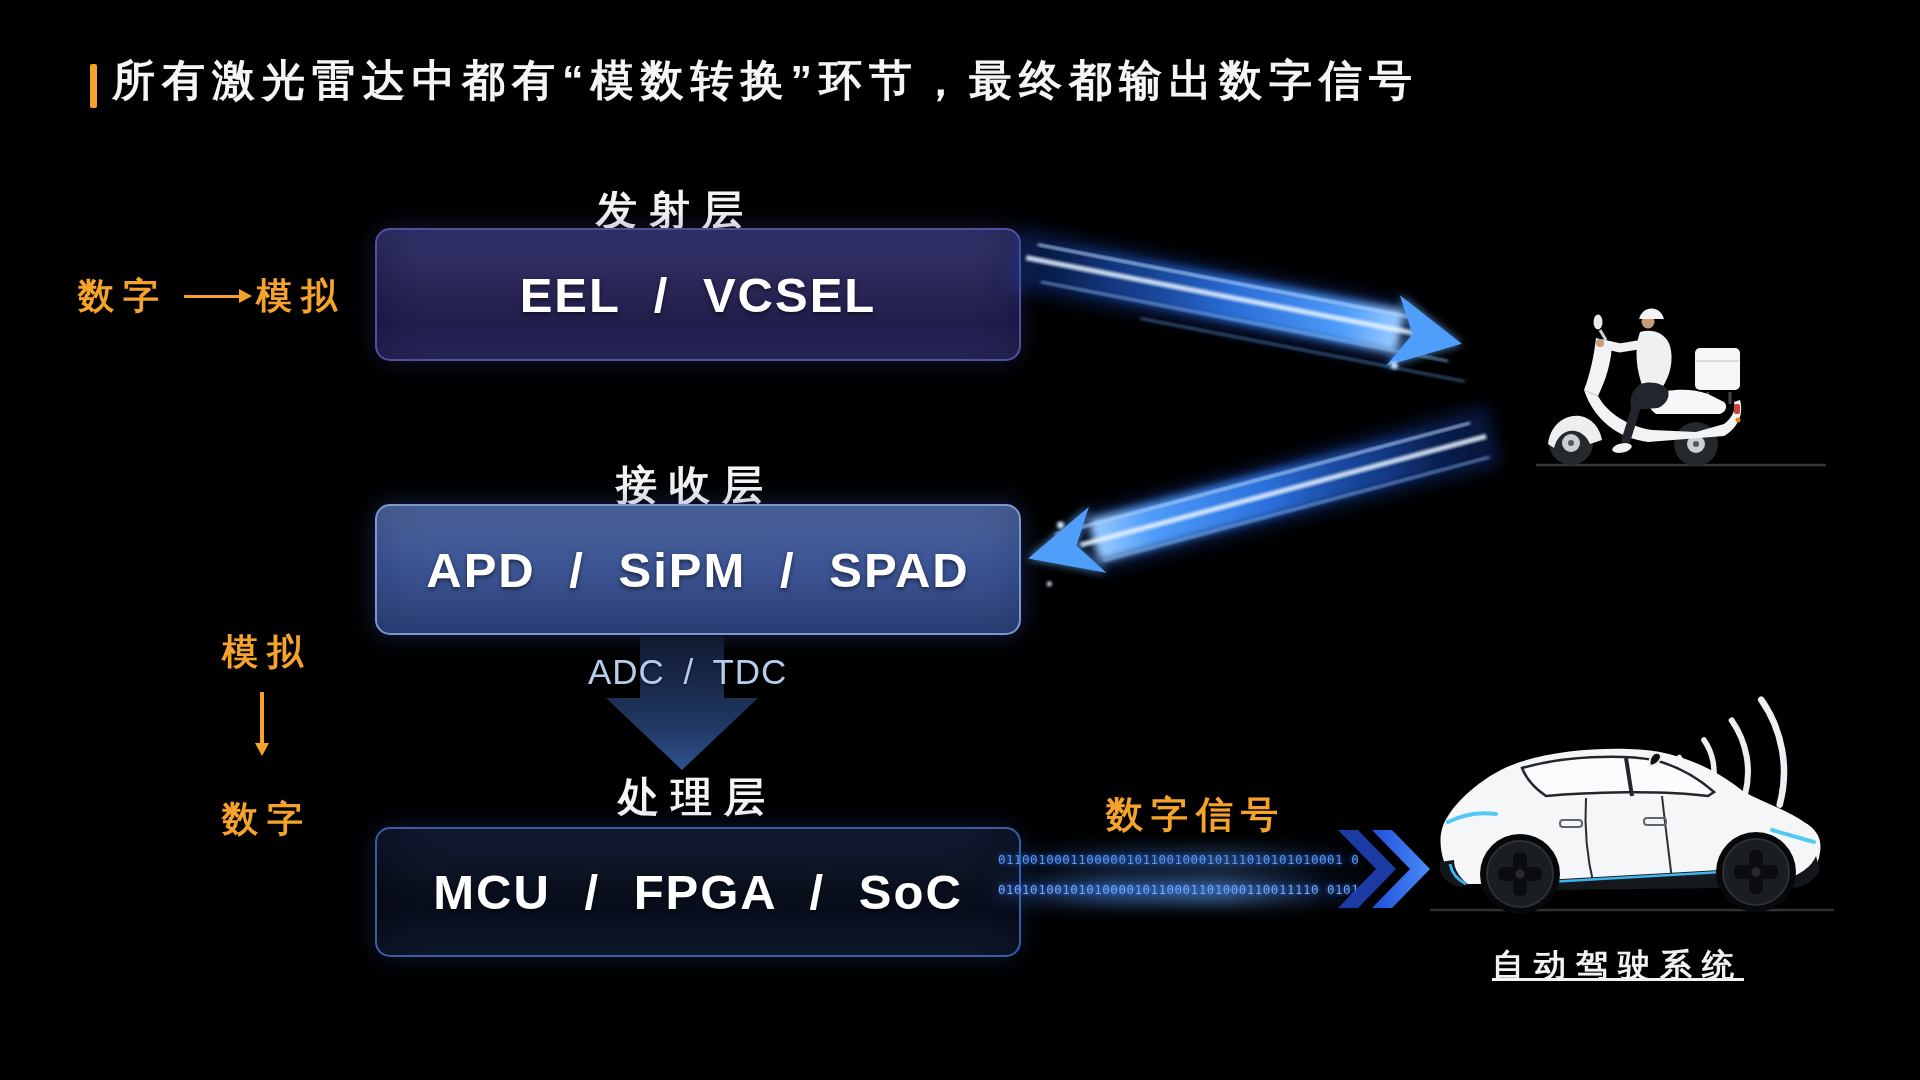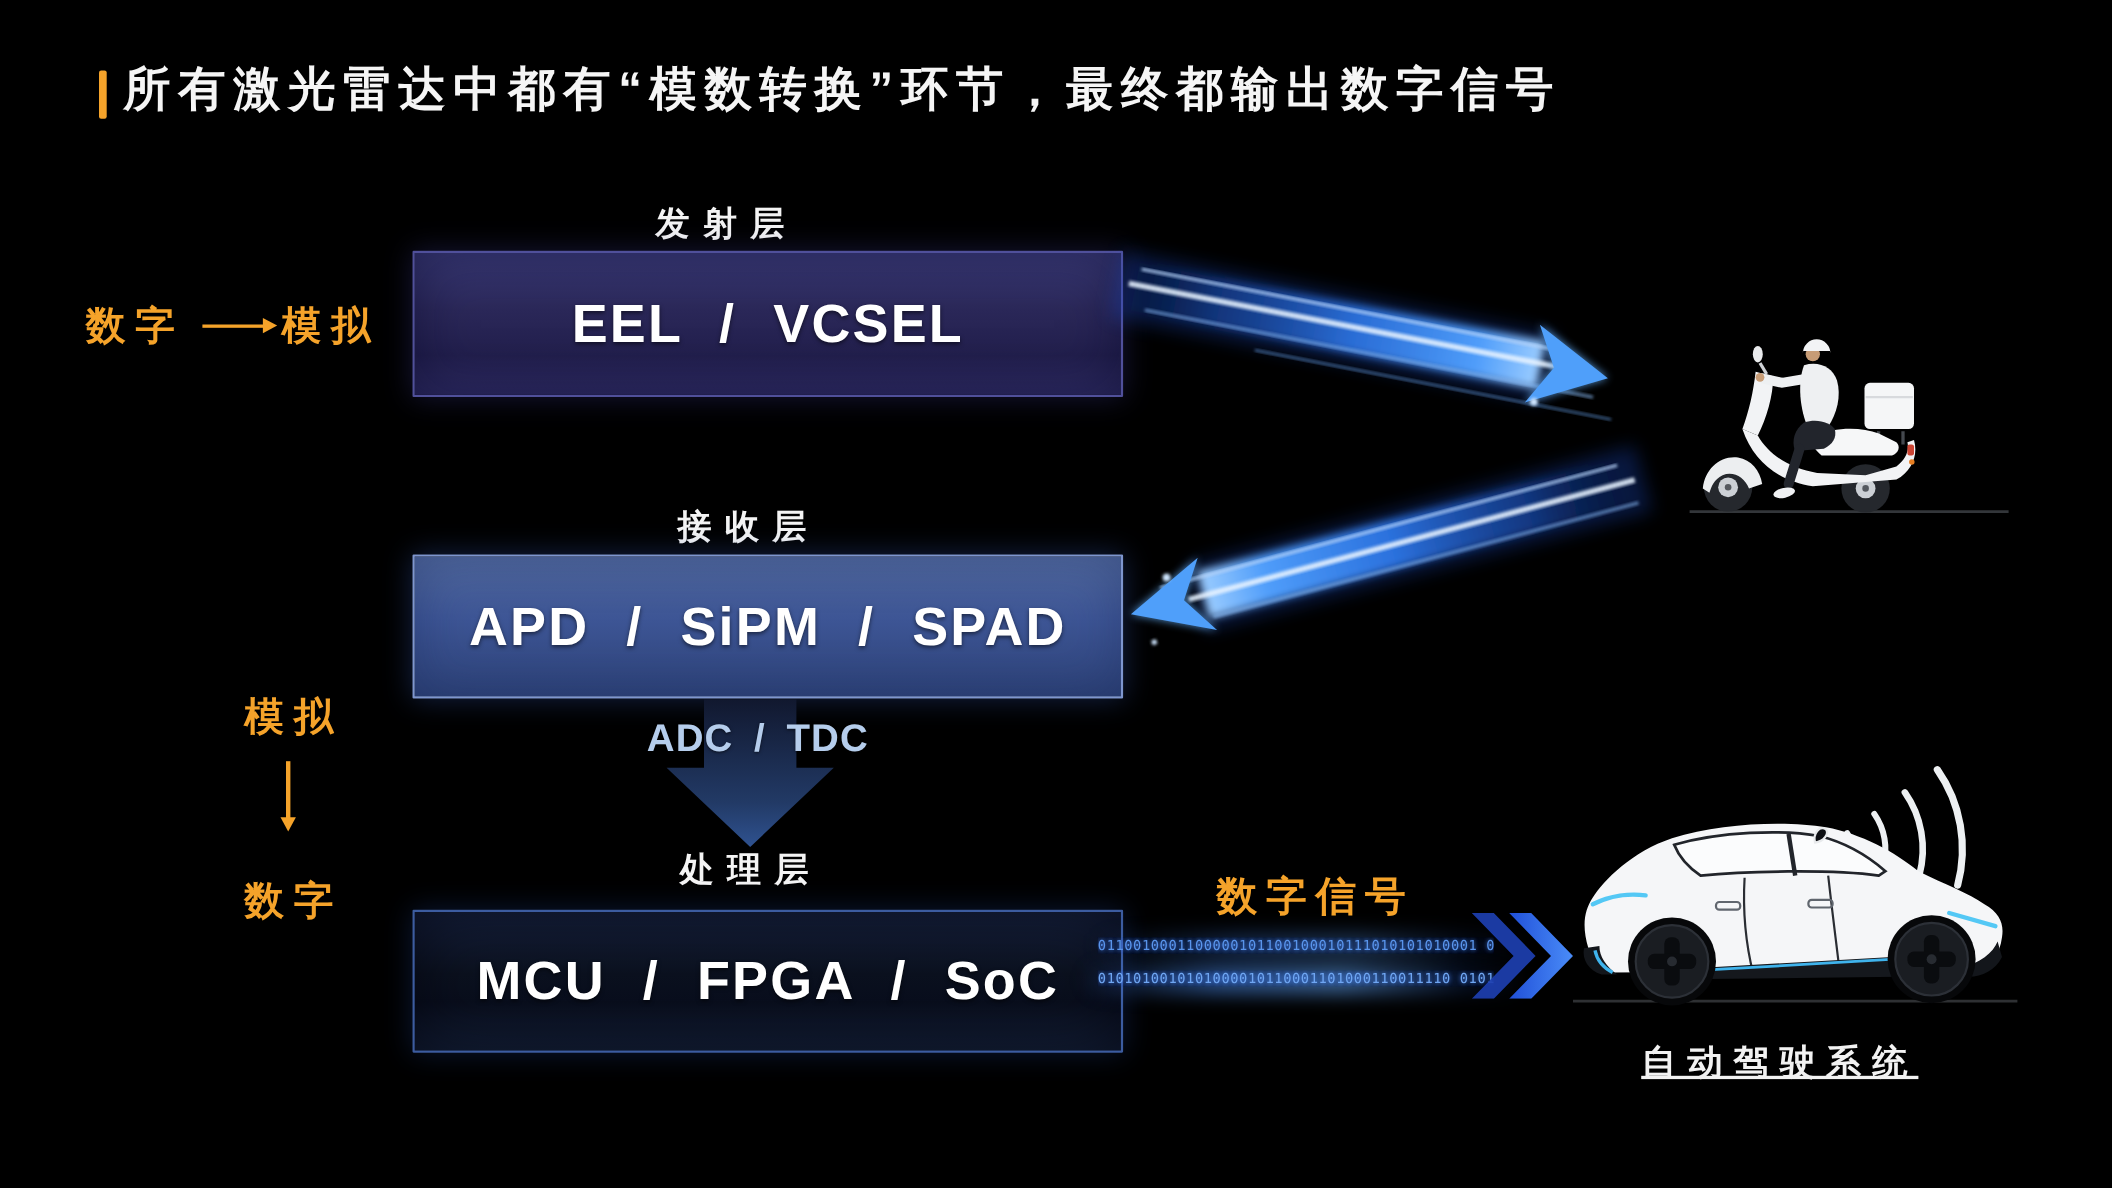--- a/index.html
+++ b/index.html
@@ -20,41 +20,41 @@
   .h-arrow { position:relative; width:56px; height:3.5px; background:#f5a32a; }
   .h-arrow::after { content:""; position:absolute; right:-12px; top:-5.8px;
     border-left:13px solid #f5a32a; border-top:7.5px solid transparent; border-bottom:7.5px solid transparent; }
   #analog-label2 { left:222px; top:628px; }
   #digital-label2 { left:222px; top:795px; }
   .v-arrow { left:260px; top:692px; width:3.5px; height:52px; background:#f5a32a; }
   .v-arrow::after { content:""; position:absolute; bottom:-12px; left:-5.5px;
     border-top:13px solid #f5a32a; border-left:7.5px solid transparent; border-right:7.5px solid transparent; }
 
   
-  .layer-label { font-size:31px; font-weight:bold; color:#f4f4f4; letter-spacing:12px; white-space:nowrap; }
+  .layer-label { font-size:41px; font-weight:bold; color:#f4f4f4; letter-spacing:12px; white-space:nowrap; }
   #label-emit { left:596px; top:183px; }
   #label-recv { left:616px; top:458px; }
   #label-proc { left:618px; top:770px; }
 
   
-  .flow-box { left:375px; width:646px; border-radius:1px; display:flex; align-items:center; justify-content:center; }
+  .flow-box { left:375px; width:646px; border-radius:15px; display:flex; align-items:center; justify-content:center; }
   .flow-box .box-text { font-size:49px; font-weight:bold; color:#ffffff; letter-spacing:2px; word-spacing:18px;
       text-shadow:0 2px 4px rgba(0,0,0,.55); white-space:nowrap; }
   #box-emit { top:228px; height:133px;
     background:linear-gradient(180deg,#3b3b78 0%,#2b2859 40%,#221f4d 72%,#2f2c64 100%);
     border:2px solid #50509b; box-shadow:0 0 26px rgba(60,60,150,.35), inset 0 0 50px rgba(8,8,40,.5); }
   #box-recv { top:504px; height:131px;
     background:linear-gradient(180deg,#51699f 0%,#3d5595 45%,#2e4379 100%);
     border:2px solid #7e96cf; box-shadow:0 0 26px rgba(50,85,170,.4), inset 0 0 46px rgba(20,34,80,.35); }
   #box-proc { top:827px; height:130px;
     background:linear-gradient(180deg,#16213d 0%,#0b111f 45%,#090e1d 65%,#142038 100%);
     border:2px solid #3c5ca0; box-shadow:0 0 26px rgba(35,75,165,.3), inset 0 0 60px rgba(0,0,10,.6); }
 
   
-  #adc-text { left:588px; top:652px; font-size:35px; font-weight:bold; color:#b5cdec; word-spacing:8px;
+  #adc-text { left:588px; top:652px; font-size:35px; font-weight:normal; color:#b5cdec; word-spacing:8px;
       letter-spacing:1px; white-space:nowrap; text-shadow:0 1px 3px rgba(0,0,0,.6); }
 
   
   #digital-signal-label { left:1106px; top:790px; font-size:37px; font-weight:bold; color:#f5a32a; letter-spacing:8px; white-space:nowrap; }
   .binary-row { left:998px; width:360px; overflow:hidden; font-family:"DejaVu Sans Mono", monospace;
       font-size:12.5px; color:#5a95ec; white-space:pre; letter-spacing:.5px;
       text-shadow:0 0 4px rgba(80,140,255,.9), 0 0 11px rgba(40,95,235,.55); }
   #binary-1 { top:852px; }
   #binary-2 { top:882px; color:#6fa6f2; }
   .binary-glow { border-radius:16px; filter:blur(8px); }

